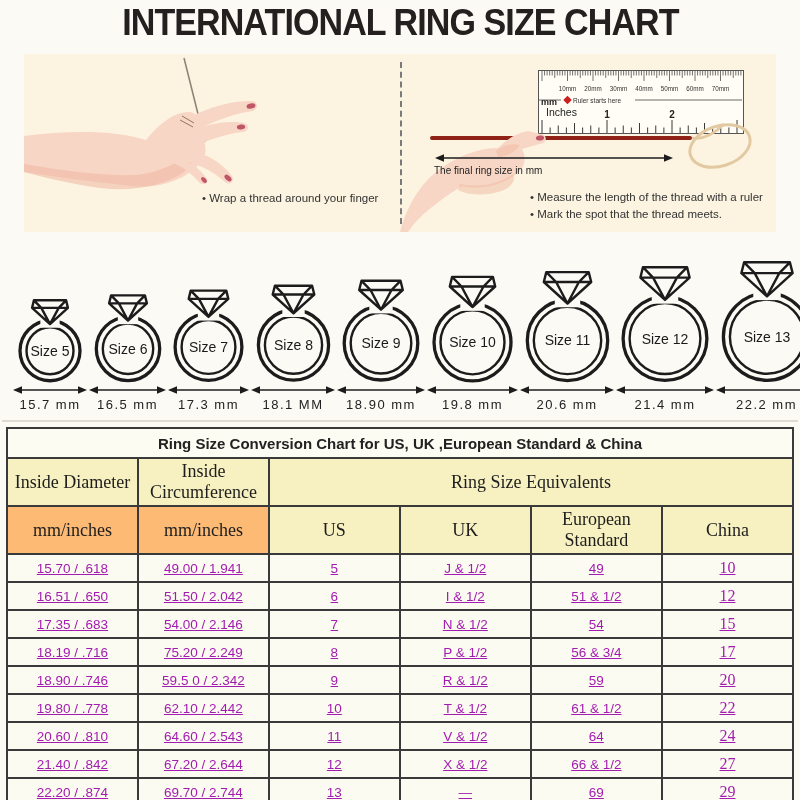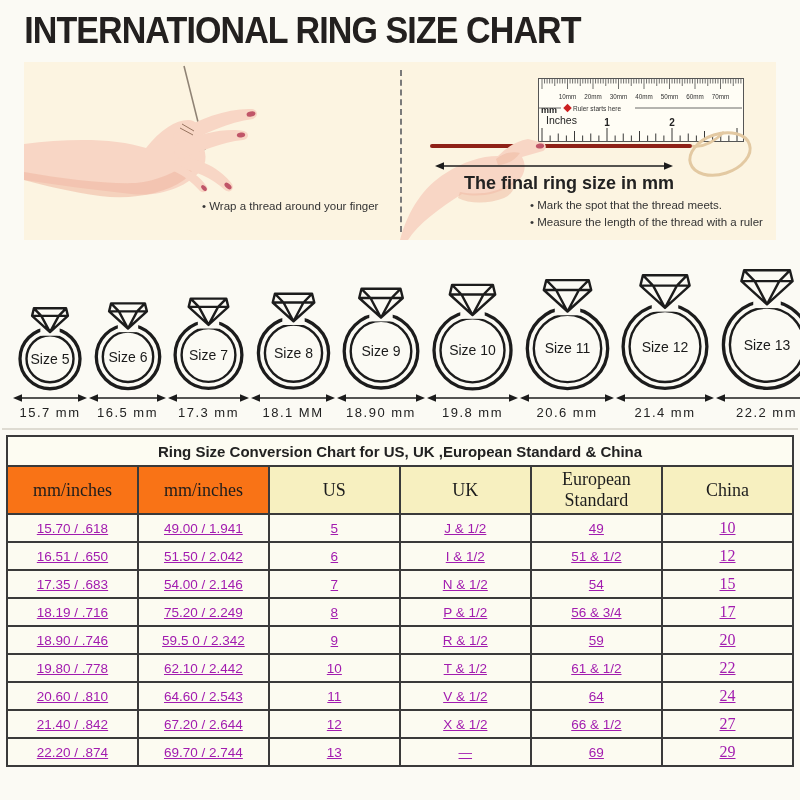--- a/index.html
+++ b/index.html
@@ -3,21 +3,21 @@
 <meta charset="utf-8">
 <style>
   html,body{margin:0;padding:0;}
   body{
     width:800px;height:800px;overflow:hidden;
     background:#fbfaf4;
     font-family:"Liberation Sans", sans-serif;
     color:#222;
   }
   
-  .title-bar{padding-top:10px;height:50px;text-align:left;}
+  .title-bar{padding-top:2px;height:50px;text-align:center;}
   .title-bar h1{
     margin:0;display:inline-block;
     font-size:37px;font-weight:800;letter-spacing:-1px;color:#23201f;
     transform:scaleX(.92);transform-origin:center;
     white-space:nowrap;
   }
   
   .panels{
     margin:2px 24px 0;height:178px;display:flex;position:relative;
     background:#fcf4e1;
@@ -27,21 +27,21 @@
     position:absolute;left:50%;top:8px;bottom:8px;width:0;
     border-left:2px dashed #7a7a7a;
   }
   .hand-svg{position:absolute;inset:0;width:100%;height:100%;}
   .bullet-line{position:absolute;font-size:11.5px;color:#333;white-space:nowrap;}
   .left-bullet{left:178px;top:138px;}
   .ruler-holder{position:absolute;left:138px;top:16px;}
   .thread-line{position:absolute;left:30px;top:82px;width:262px;height:4px;background:#8f2117;border-radius:2px;}
   .loop-holder{position:absolute;left:272px;top:56px;}
   .final-arrow-holder{position:absolute;left:34px;top:96px;}
-  .final-label{position:absolute;left:34px;top:111px;width:240px;text-align:right;font-size:18px;color:#222;font-weight:bold;}
+  .final-label{position:absolute;left:34px;top:111px;width:240px;text-align:left;font-size:10px;color:#222;}
   .r-bullets{position:absolute;left:130px;top:135px;}
   .r-bullets .bullet-item{font-size:11.5px;color:#333;line-height:17px;white-space:nowrap;}
   
   .rings-row{
     margin:10px 8px 0;height:170px;padding:0 4px;
     display:flex;justify-content:space-between;align-items:flex-end;
   }
   .ring-item{display:flex;flex-direction:column;align-items:center;}
   .ring-item .measure{
     font-size:13px;letter-spacing:1.5px;color:#222;margin-top:1px;white-space:nowrap;
@@ -51,21 +51,21 @@
   .table-wrap{margin:5px 6px 0;}
   table{width:100%;border-collapse:collapse;background:#fcfbf1;table-layout:fixed;}
   td,th{border:2px solid #3a3a3a;text-align:center;vertical-align:middle;padding:0 2px;}
   .caption-row td{height:28px;font-size:15px;background:#fdfcf2;font-weight:700;}
   .group-row th,.sub-row th{
     font-family:"Liberation Serif", serif;font-weight:400;font-size:18px;color:#1d1d1d;
   }
   .group-row th{height:46px;background:#f7f0c0;}
   .sub-row th{height:46px;}
   .sub-row th.yellow{background:#f7f0c0;}
-  .sub-row th.cream{background:#f97316;}
+  .sub-row th.cream{background:#fdba74;}
   tbody td{height:26px;font-size:13.5px;color:#a21caf;text-decoration:underline;}
   tbody td.serif-num{font-family:"Liberation Serif", serif;font-size:16px;}
 </style>
 </head>
 <body>
 
 <div class="title-bar">
   <h1>INTERNATIONAL RING SIZE CHART</h1>
 </div>
 
@@ -237,22 +237,22 @@
            M60,130 C80,134 99,130 113,120 C116,126 112,132 104,136 C88,142 70,142 58,136 Z"></path>
       <ellipse cx="140" cy="84" rx="4.2" ry="2.5" fill="#c05568" transform="rotate(-8 140 84)"></ellipse>
     </svg>
     <div class="final-arrow-holder"><svg width="240" height="12">
           <line x1="7" y1="6" x2="233" y2="6" stroke="#1c1c1c" stroke-width="1.7"></line>
           <path d="M1,6 L10,2.2 L10,9.8 Z" fill="#1c1c1c"></path>
           <path d="M239,6 L230,2.2 L230,9.8 Z" fill="#1c1c1c"></path>
         </svg></div>
     <div class="final-label">The final ring size in mm</div>
     <div class="r-bullets">
+      <div class="bullet-item">• Measure the length of the thread with a ruler</div>
       <div class="bullet-item">• Mark the spot that the thread meets.</div>
-      <div class="bullet-item">• Measure the length of the thread with a ruler</div>
     </div>
   </div>
 </div>
 
 <div class="rings-row">
     <div class="ring-item">
       <svg width="70" height="87">
         <circle cx="35" cy="53.7264" r="30" fill="none" stroke="#1c1c1c" stroke-width="3.3"></circle>
         <circle cx="35" cy="53.7264" r="23.5" fill="none" stroke="#1c1c1c" stroke-width="2.4"></circle>
         <rect x="25.3488" y="15.726399999999998" width="19.3024" height="15" fill="#fbfaf4"></rect>
@@ -397,20 +397,25 @@
         <col style="width:16.66%">
         <col style="width:16.66%">
       <col style="width:16.66%">
         <col style="width:16.7%">
         <col style="width:16.66%">
     </colgroup>
     <thead>
       <tr class="caption-row">
         <td colspan="6">Ring Size Conversion Chart for US, UK ,European Standard &amp; China</td>
       </tr>
+      <tr class="group-row">
+        <th>Inside Diameter</th>
+        <th>Inside Circumference</th>
+        <th colspan="4">Ring Size Equivalents</th>
+      </tr>
       <tr class="sub-row">
         <th class="cream">mm/inches</th>
         <th class="cream">mm/inches</th>
         <th class="yellow">US</th>
         <th class="yellow">UK</th>
         <th class="yellow">European Standard</th>
         <th class="yellow">China</th>
       </tr>
     </thead>
     <tbody>

